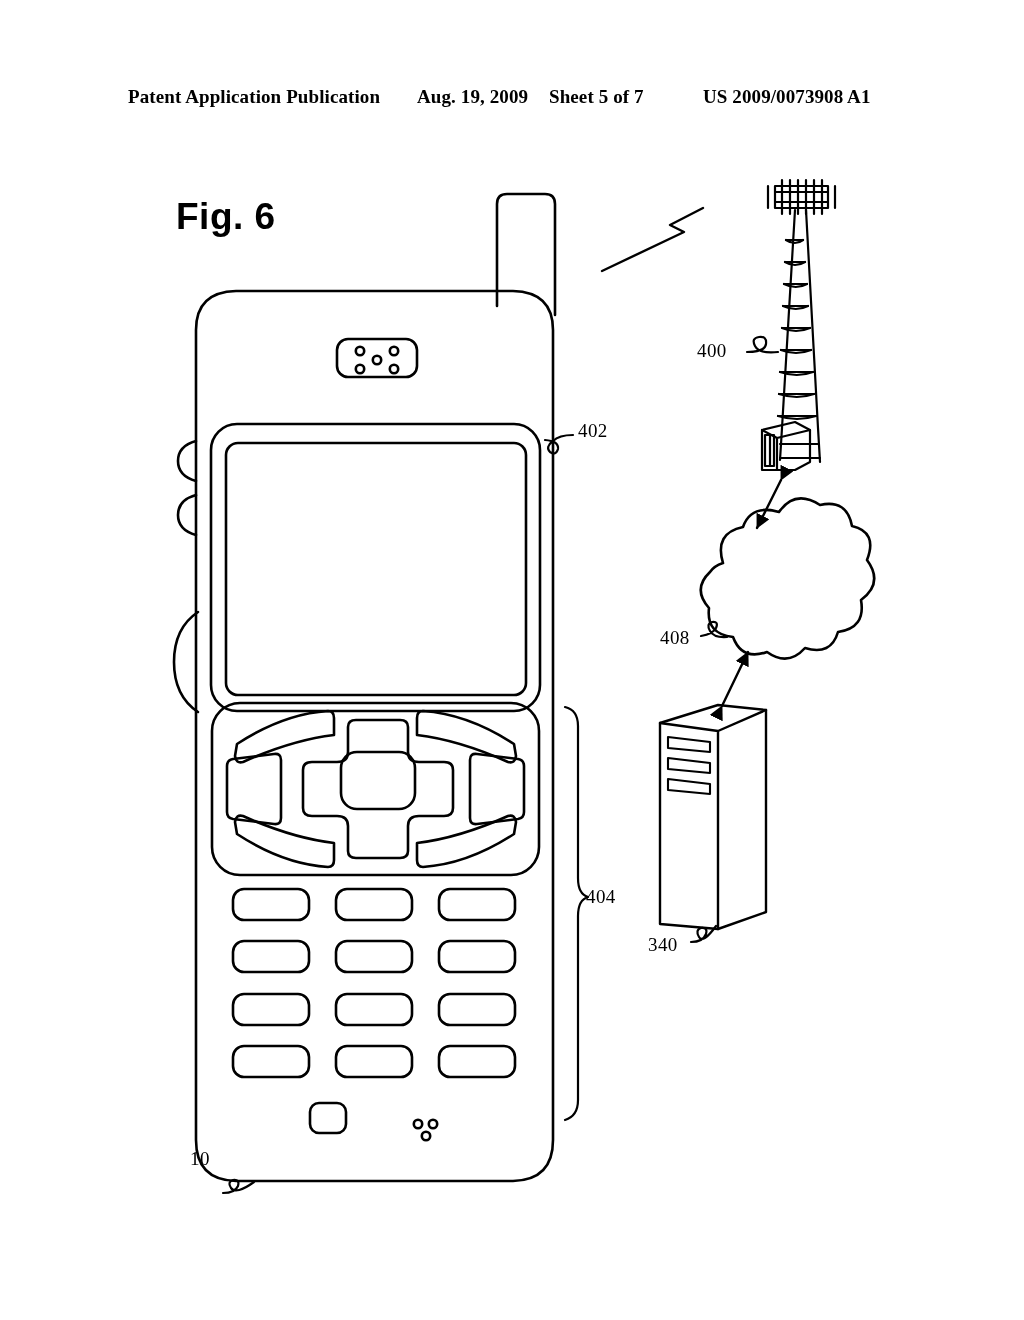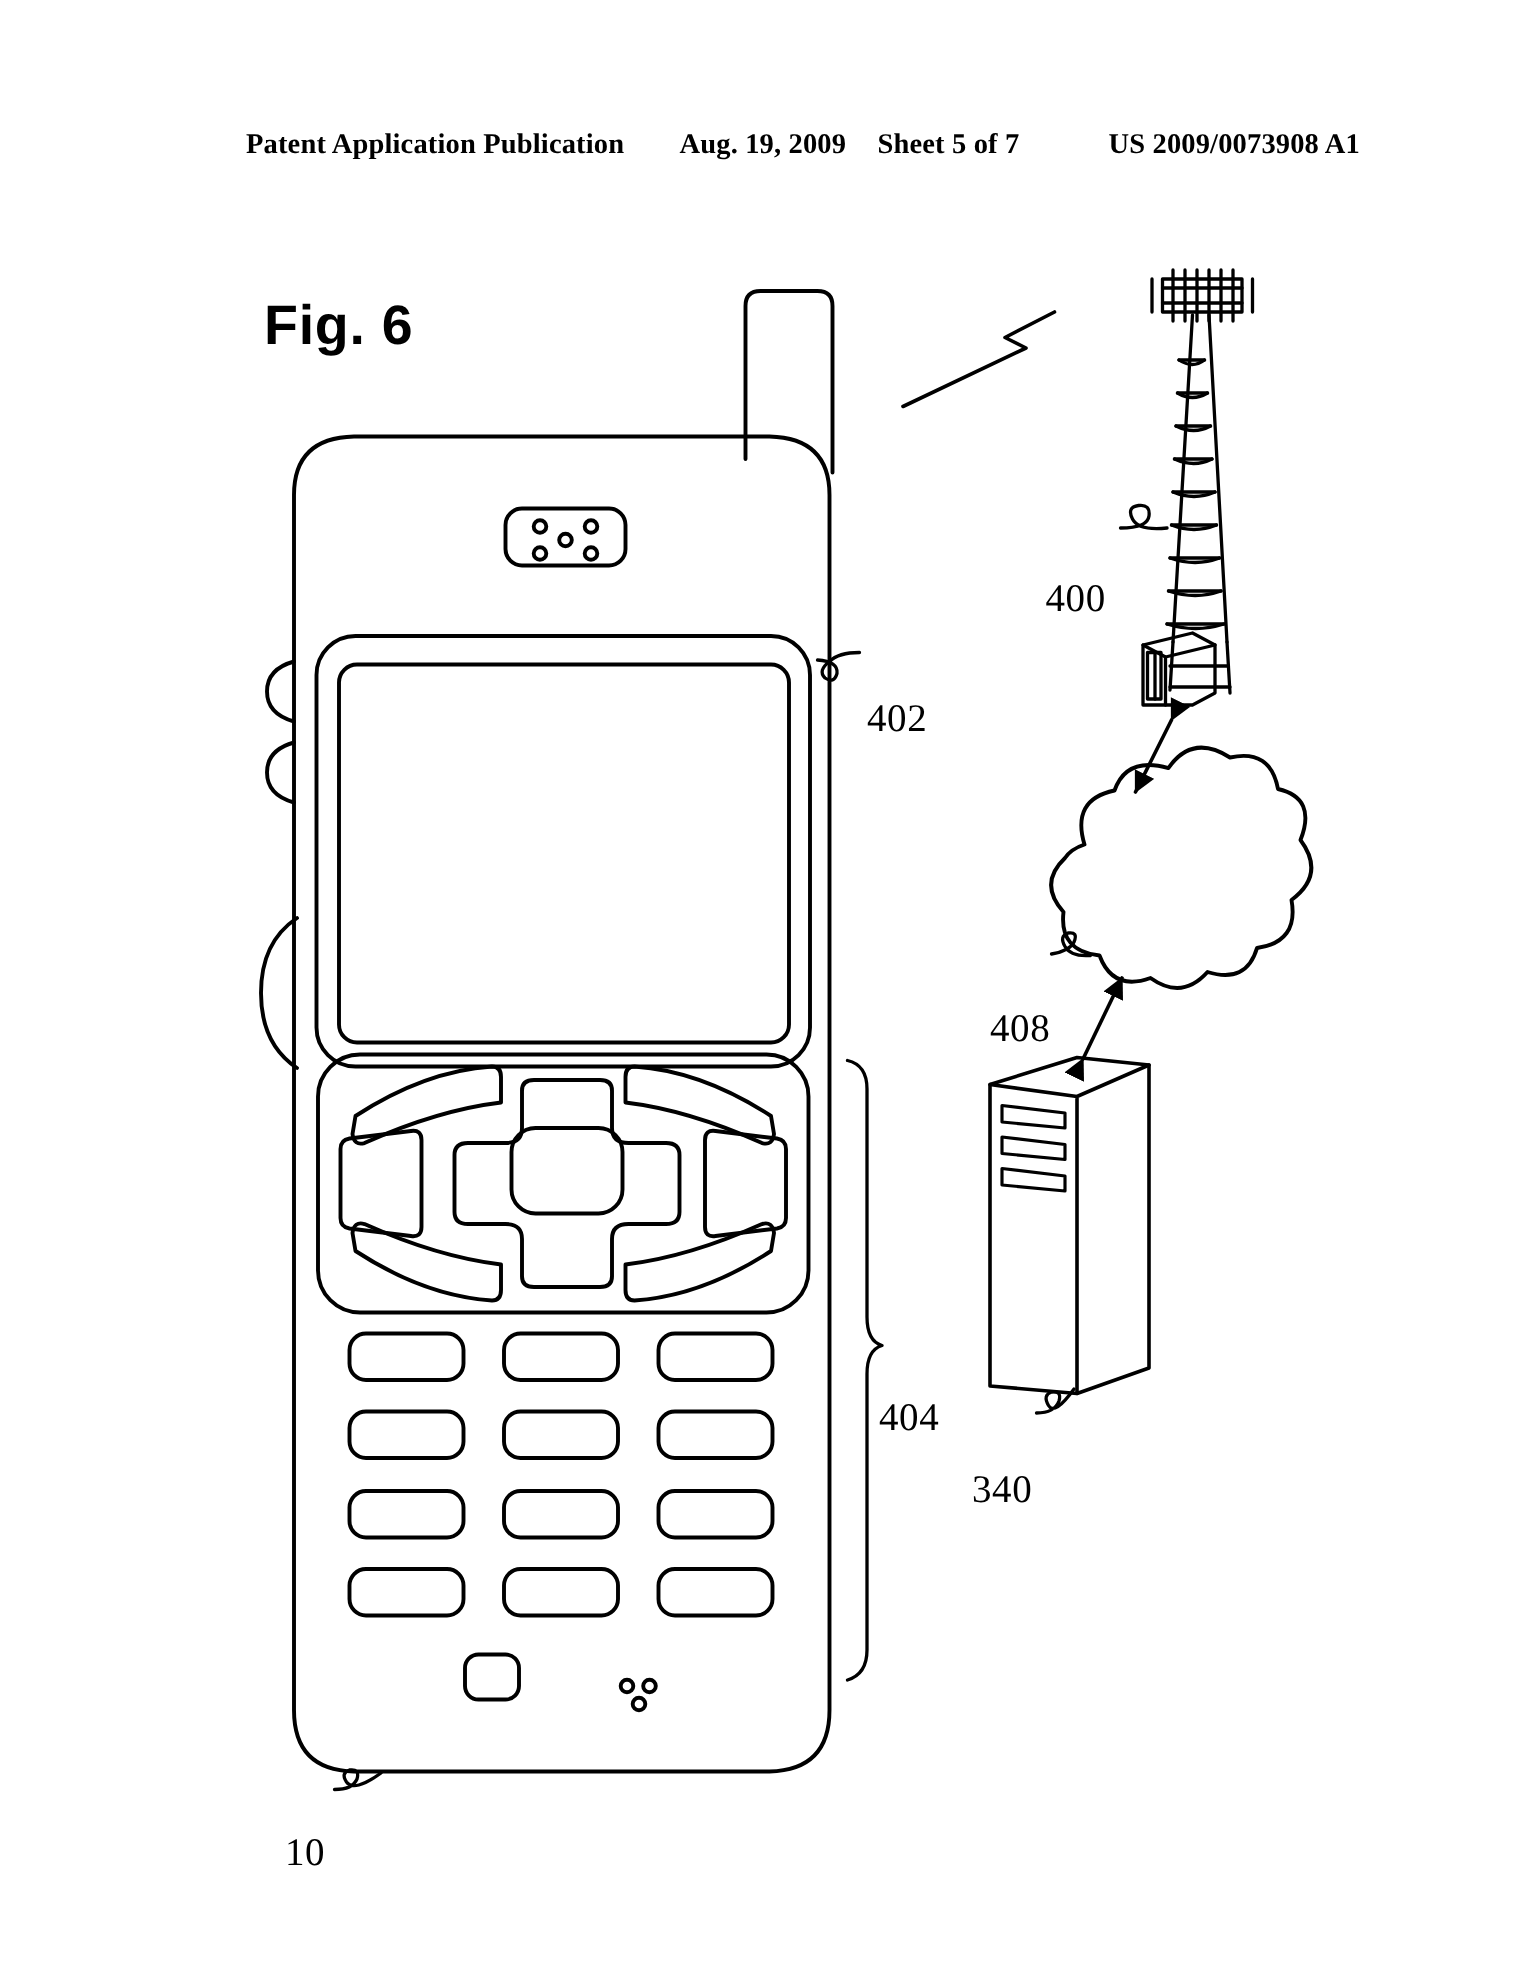--- a/index.html
+++ b/index.html
@@ -24,21 +24,20 @@
     left: 0;
     width: 824px;
     height: 28px;
     display: flex;
     align-items: baseline;
     font-family: "Liberation Serif", serif;
     font-weight: bold;
     font-size: 19px;
     letter-spacing: 0.1px;
     white-space: nowrap;
-    margin-left: 36px;
   }
   #page-header .hdr-left  { position: absolute; left: 128px; }
   #page-header .hdr-date  { position: absolute; left: 417px; }
   #page-header .hdr-sheet { position: absolute; left: 549px; }
   #page-header .hdr-right { position: absolute; left: 703px; }
 
   
   #fig-label {
     position: absolute;
     left: 176px;
@@ -55,32 +54,31 @@
     left: 0;
     top: 0;
     width: 1024px;
     height: 1320px;
   }
 
   
   .ref-num {
     position: absolute;
     font-family: "Liberation Serif", serif;
-    font-size: 26px;
+    font-size: 19px;
     font-weight: normal;
     letter-spacing: 0.4px;
     white-space: nowrap;
-    margin-top: 44px;
   }
   #ref-400 { left: 697px; top: 340px; }
   #ref-402 { left: 578px; top: 420px; }
   #ref-404 { left: 586px; top: 886px; }
   #ref-408 { left: 660px; top: 627px; }
   #ref-410 { left: 648px; top: 934px; }
-  #ref-10  { left: 190px; top: 1176px; }
+  #ref-10  { left: 190px; top: 1148px; }
 </style>
 </head>
 <body>
 
 <div id="page-header">
   <span class="hdr-left">Patent Application Publication</span>
   <span class="hdr-date">Aug. 19, 2009</span>
   <span class="hdr-sheet">Sheet 5 of 7</span>
   <span class="hdr-right">US 2009/0073908 A1</span>
 </div>

